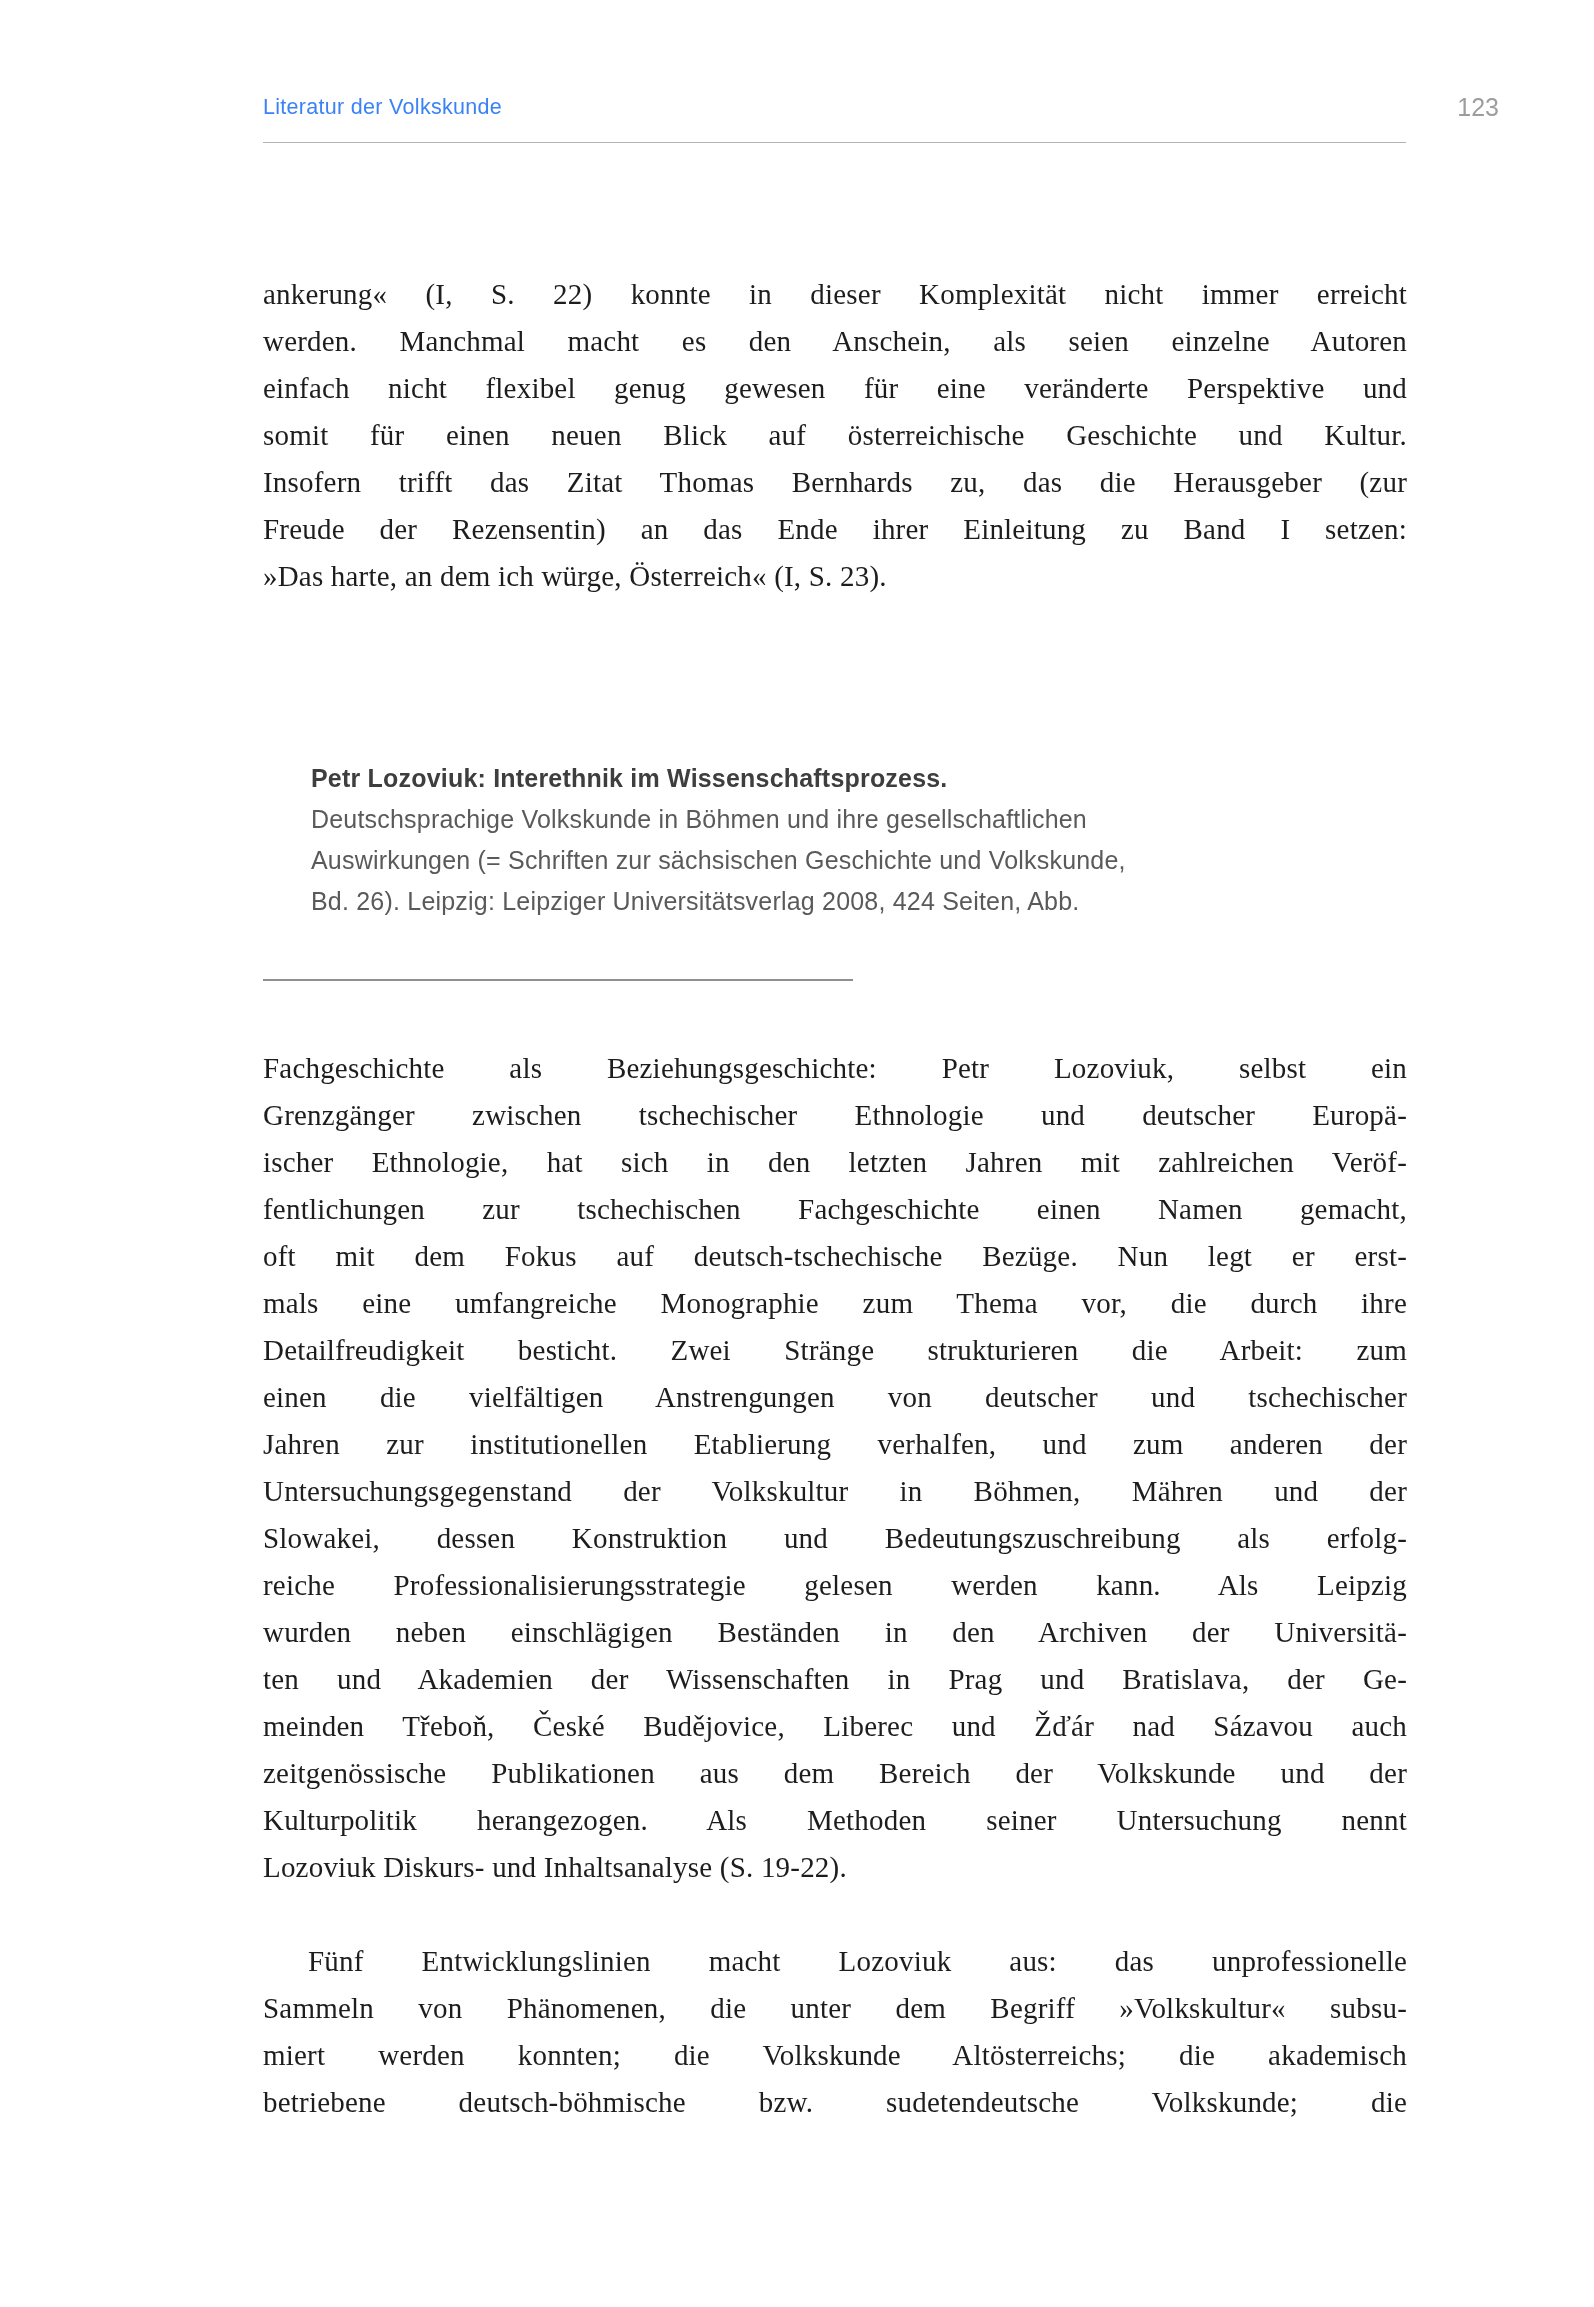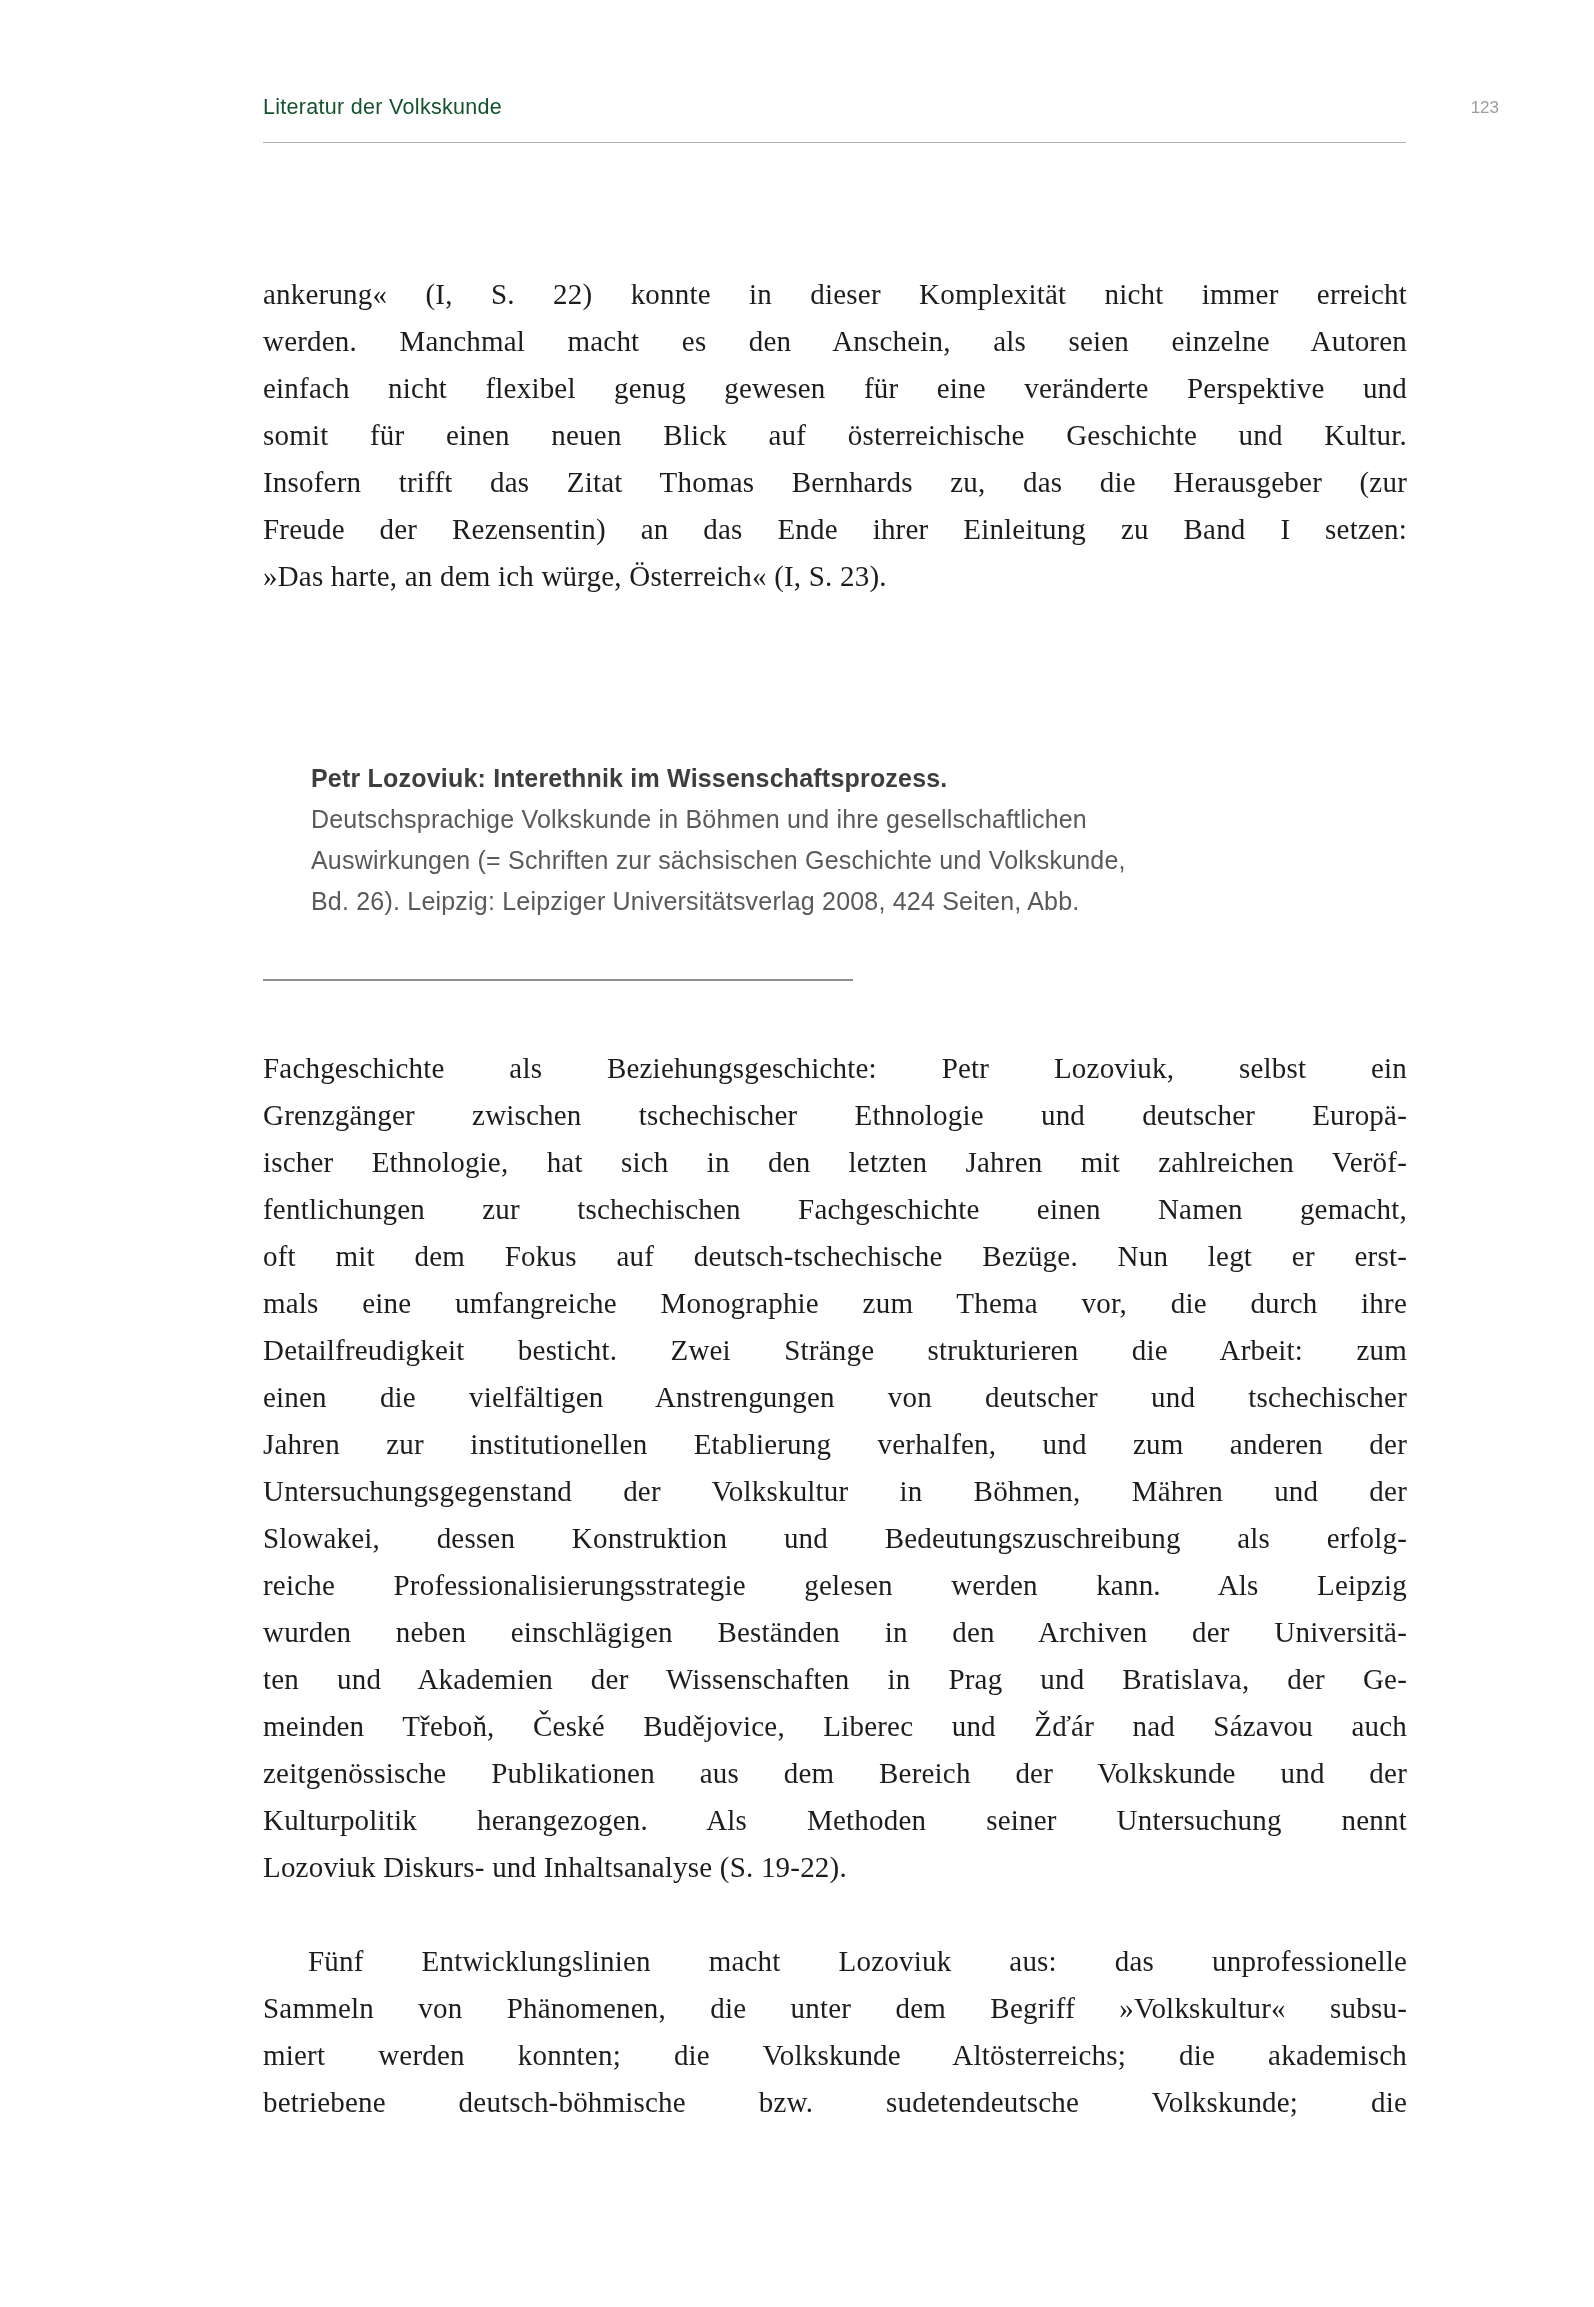--- a/index.html
+++ b/index.html
@@ -22,30 +22,30 @@
   
   .running-head {
     position: absolute;
     left: 263px;
     top: 94px;
     width: 1144px;
     font-family: "Liberation Sans", "DejaVu Sans", sans-serif;
     font-size: 21.5px;
     line-height: 27px;
     letter-spacing: 0.3px;
-    color: #14532d;
+    color: #3b82f6;
   }
   .page-number {
     position: absolute;
     left: 1427px;
     top: 94px;
     width: 72px;
     text-align: right;
     font-family: "Liberation Sans", "DejaVu Sans", sans-serif;
-    font-size: 17px;
+    font-size: 25px;
     line-height: 27px;
     color: #9d9d9d;
   }
   .head-rule {
     position: absolute;
     left: 263px;
     top: 142px;
     width: 1143px;
     height: 0.8px;
     background: #b3b3b3;

